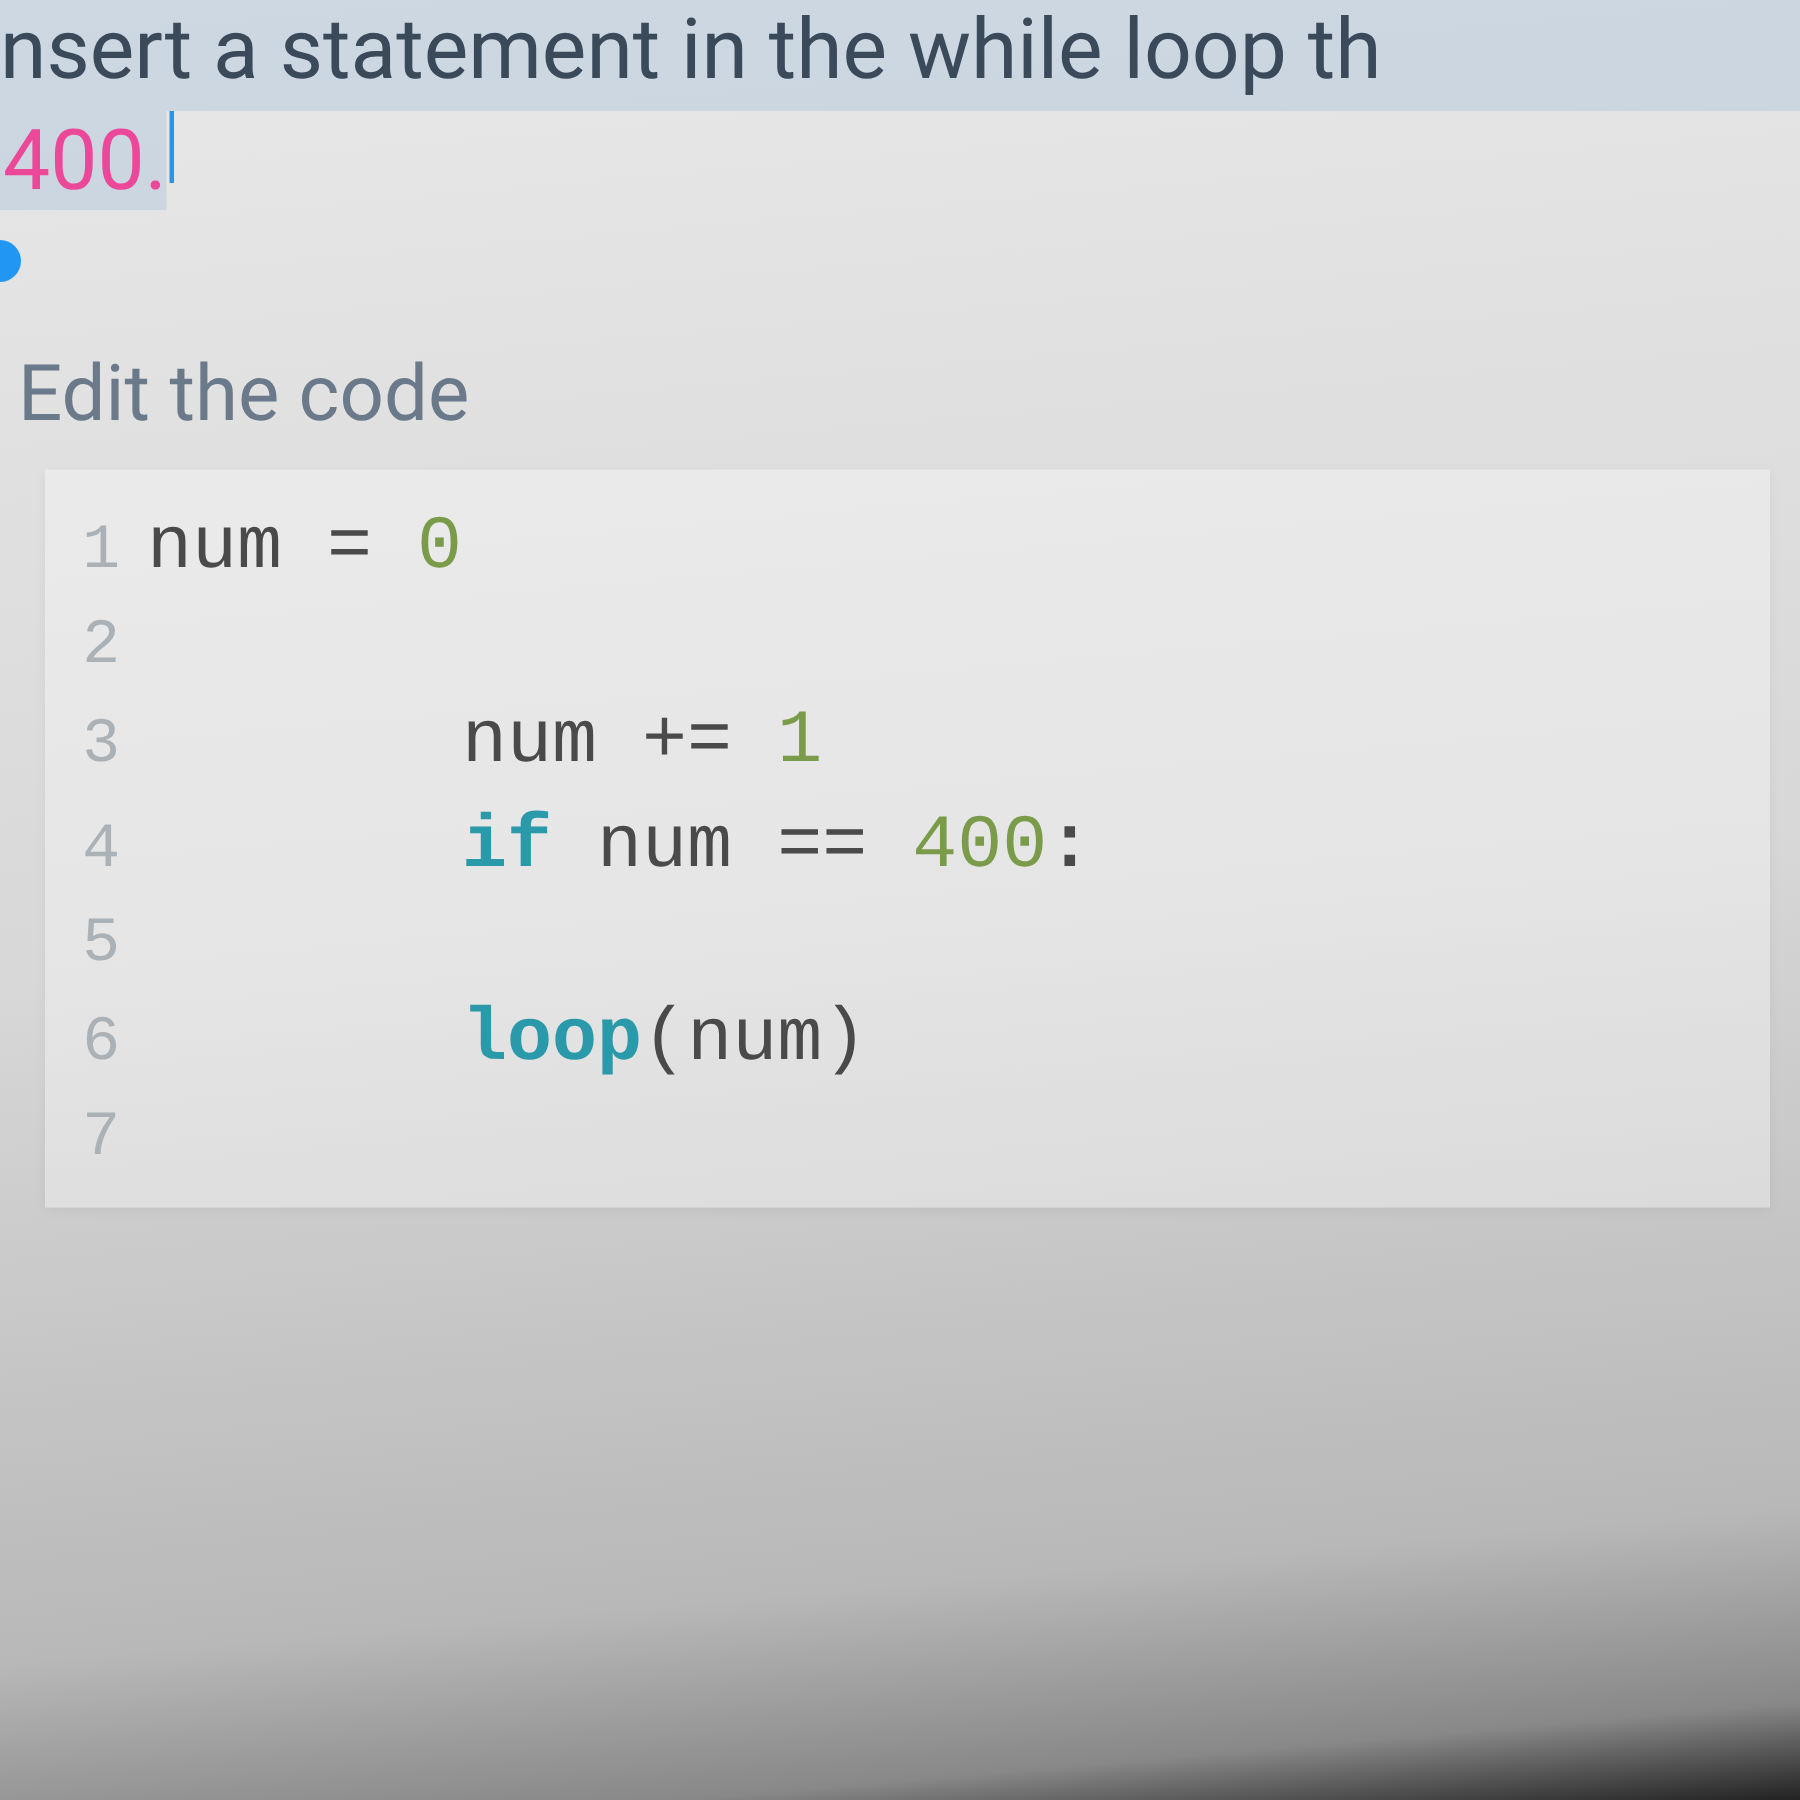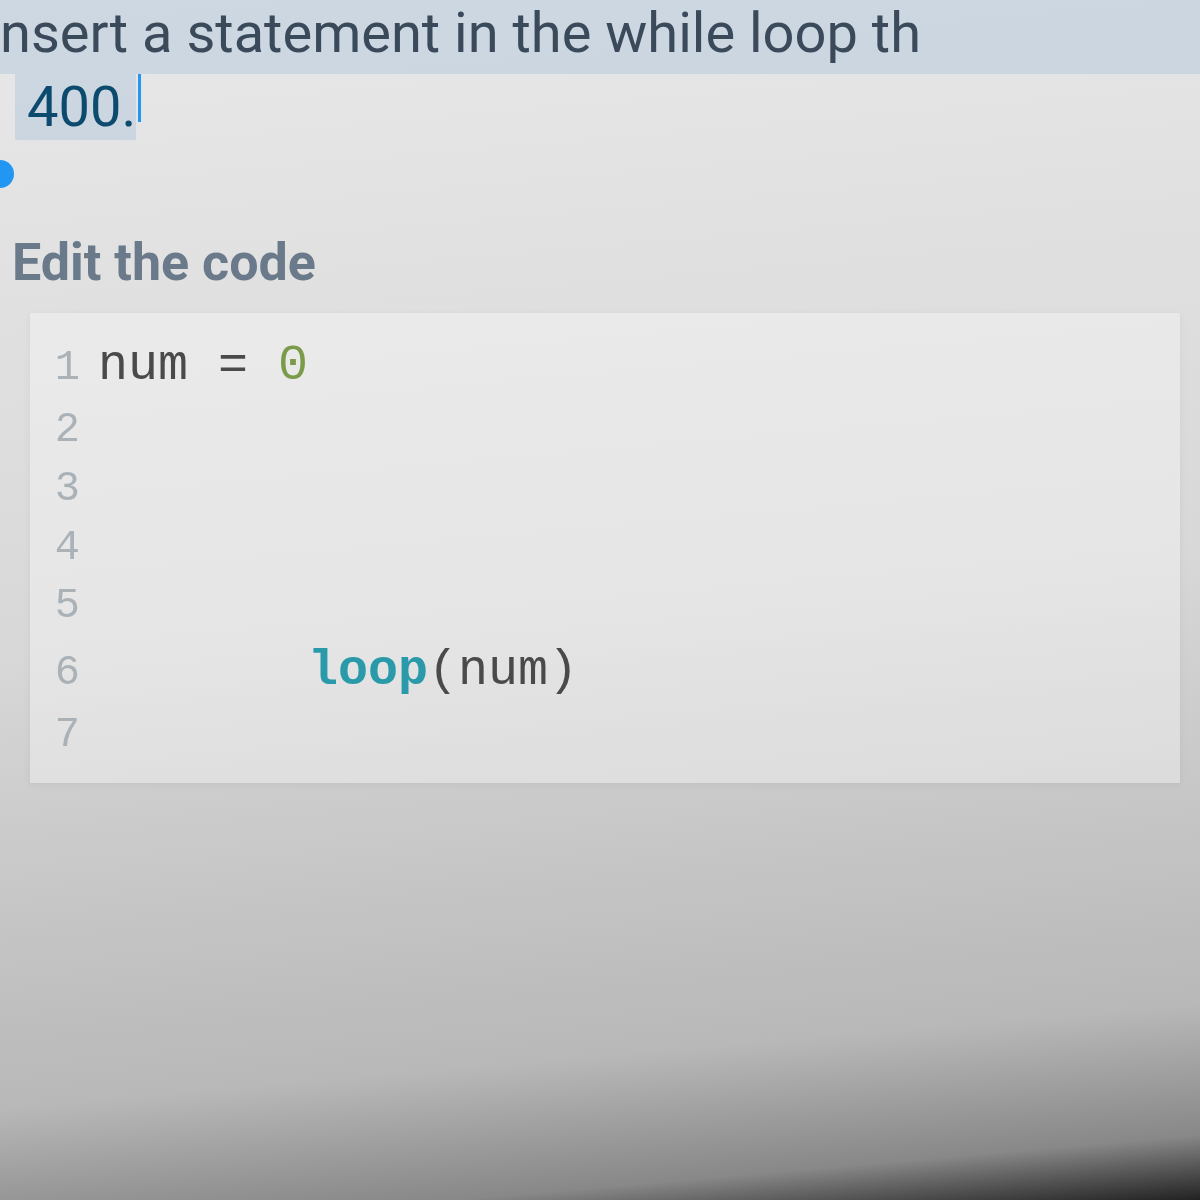--- a/index.html
+++ b/index.html
@@ -19,25 +19,24 @@
       background: rgba(180, 200, 220, 0.5);
       padding: 0 12px 8px 0;
       font-size: 56px;
       color: #3a4a5a;
       font-weight: 400;
       white-space: nowrap;
       overflow: hidden;
     }
     .instruction-second {
       font-size: 56px;
-      color: #0c4a6e;
-      padding-left: 12px;
+      color: #ec4899;
+      padding-left: 2px;
       background: rgba(180, 200, 220, 0.5);
       display: inline-block;
-      margin-left: 15px;
     }
     .cursor-dot {
       display: inline-block;
       width: 28px;
       height: 28px;
       background: #2196f3;
       border-radius: 50%;
       margin-left: -14px;
       position: relative;
       top: 20px;
@@ -46,21 +45,21 @@
       display: inline-block;
       width: 3px;
       height: 48px;
       background: #2196f3;
       vertical-align: top;
       margin-left: 2px;
     }
     .section-title {
       font-size: 52px;
       color: #6a7a8a;
-      font-weight: 700;
+      font-weight: 400;
       margin: 60px 0 20px 12px;
     }
     .code-editor {
       margin: 10px 20px 0 30px;
       background: rgba(250, 250, 250, 0.4);
       padding: 18px 0;
       font-family: "Consolas", "Monaco", "Courier New", monospace;
       font-size: 50px;
       line-height: 1.4;
       box-shadow: 0 2px 8px rgba(0,0,0,0.05);
@@ -109,23 +108,25 @@
 <div class="code-editor" id="code-editor">
     <div class="code-line">
       <span class="line-number">1</span>
       <span class="code-content"><span class="tok-var">num</span><span class="tok-op"> = </span><span class="tok-num">0</span></span>
     </div>
     <div class="code-line">
       <span class="line-number">2</span>
     </div>
     <div class="code-line">
       <span class="line-number">3</span>
+      <span class="code-content"><span class="indent">       </span><span class="tok-var">num </span><span class="tok-op">+=</span><span class="tok-var"> </span><span class="tok-num">1</span></span>
     </div>
     <div class="code-line">
       <span class="line-number">4</span>
+      <span class="code-content"><span class="indent">       </span><span class="tok-kw">if</span><span class="tok-var"> num </span><span class="tok-op">==</span><span class="tok-var"> </span><span class="tok-num">400</span><span class="tok-punc">:</span></span>
     </div>
     <div class="code-line">
       <span class="line-number">5</span>
       <span class="code-content"></span>
     </div>
     <div class="code-line">
       <span class="line-number">6</span>
       <span class="code-content"><span class="indent">       </span><span class="tok-func">loop</span><span class="tok-paren">(</span><span class="tok-var">num</span><span class="tok-paren">)</span></span>
     </div>
     <div class="code-line">

